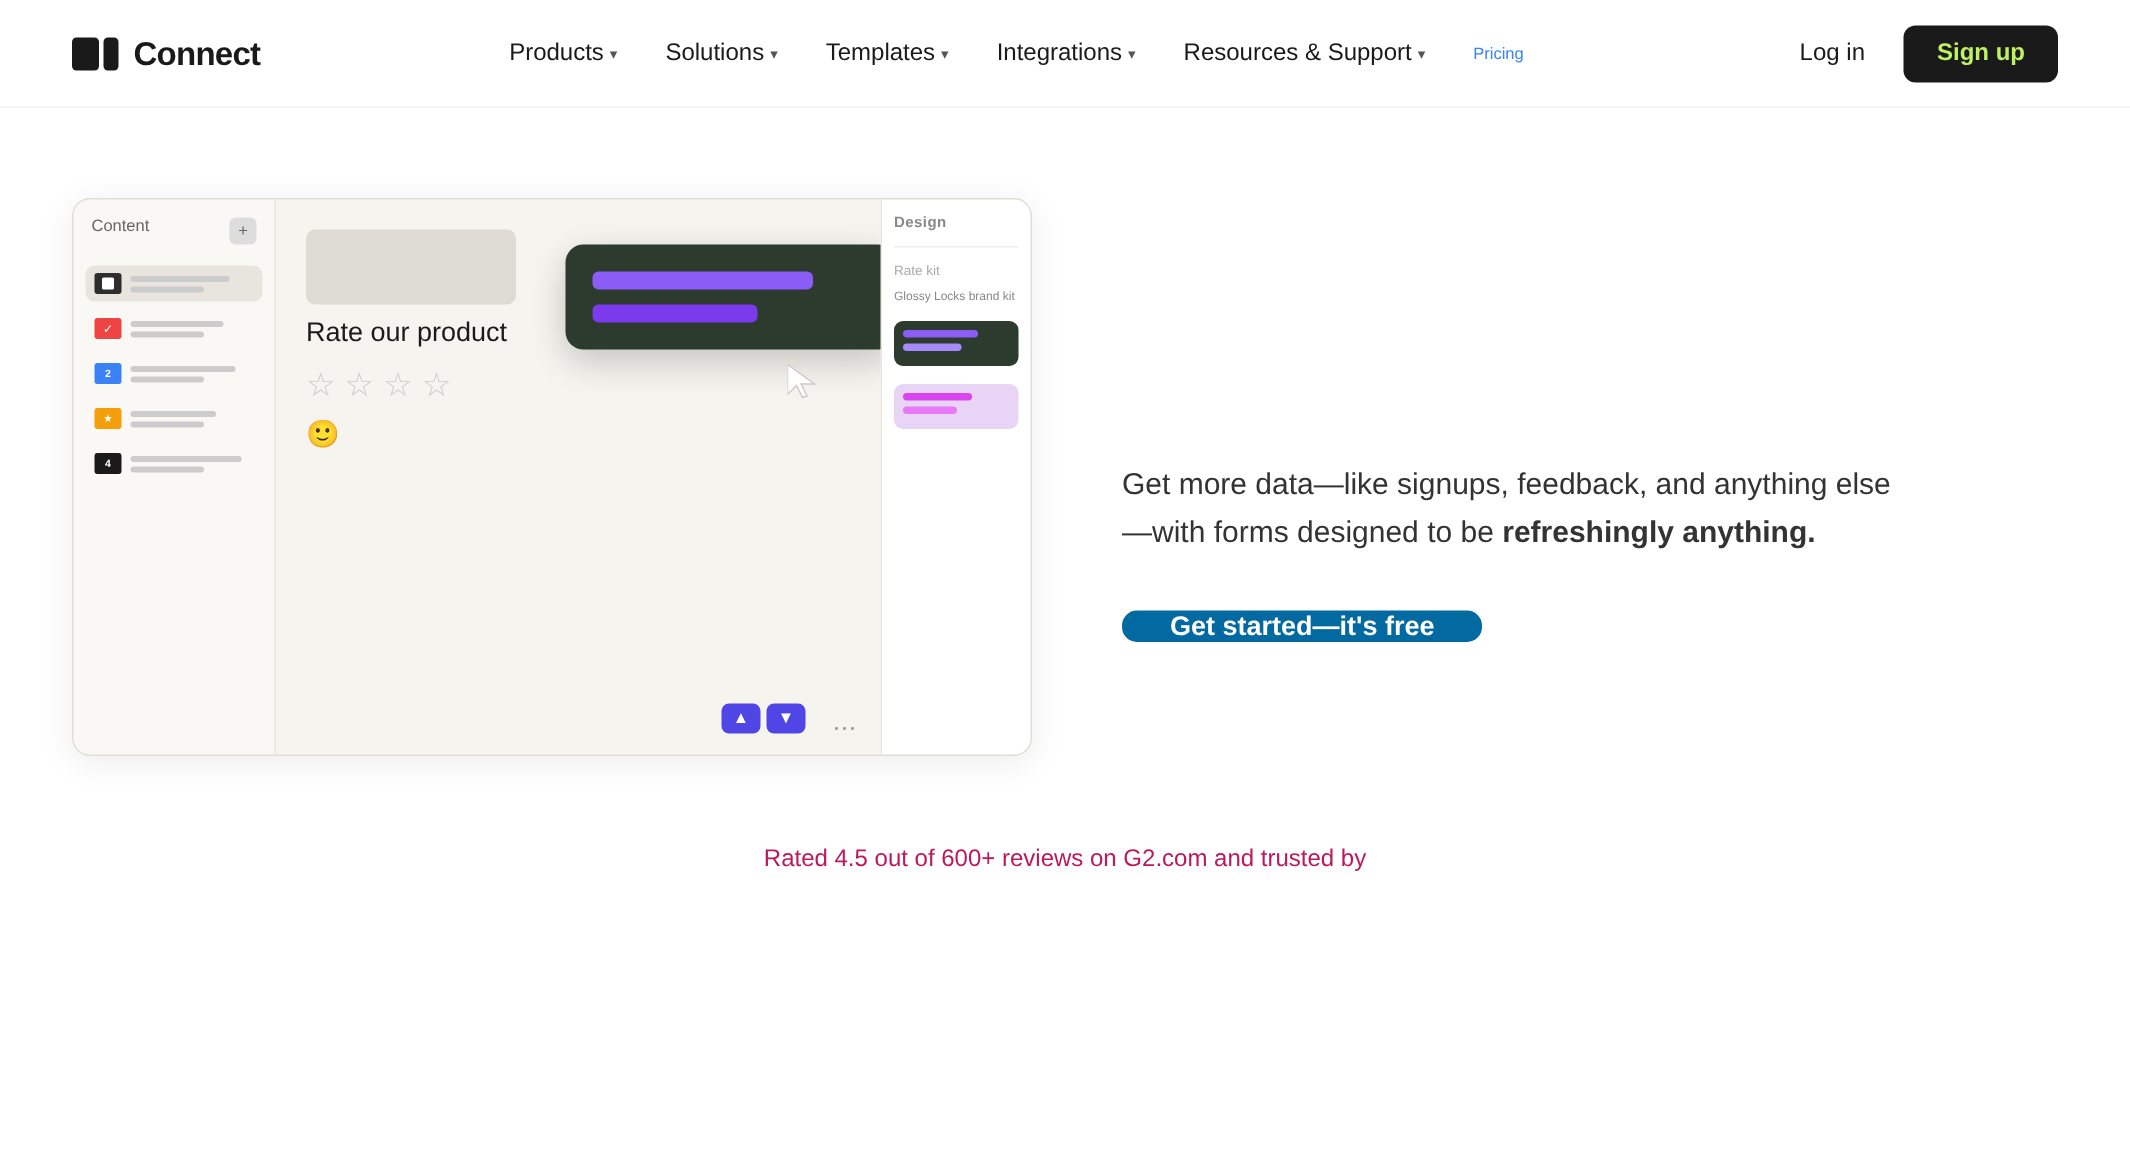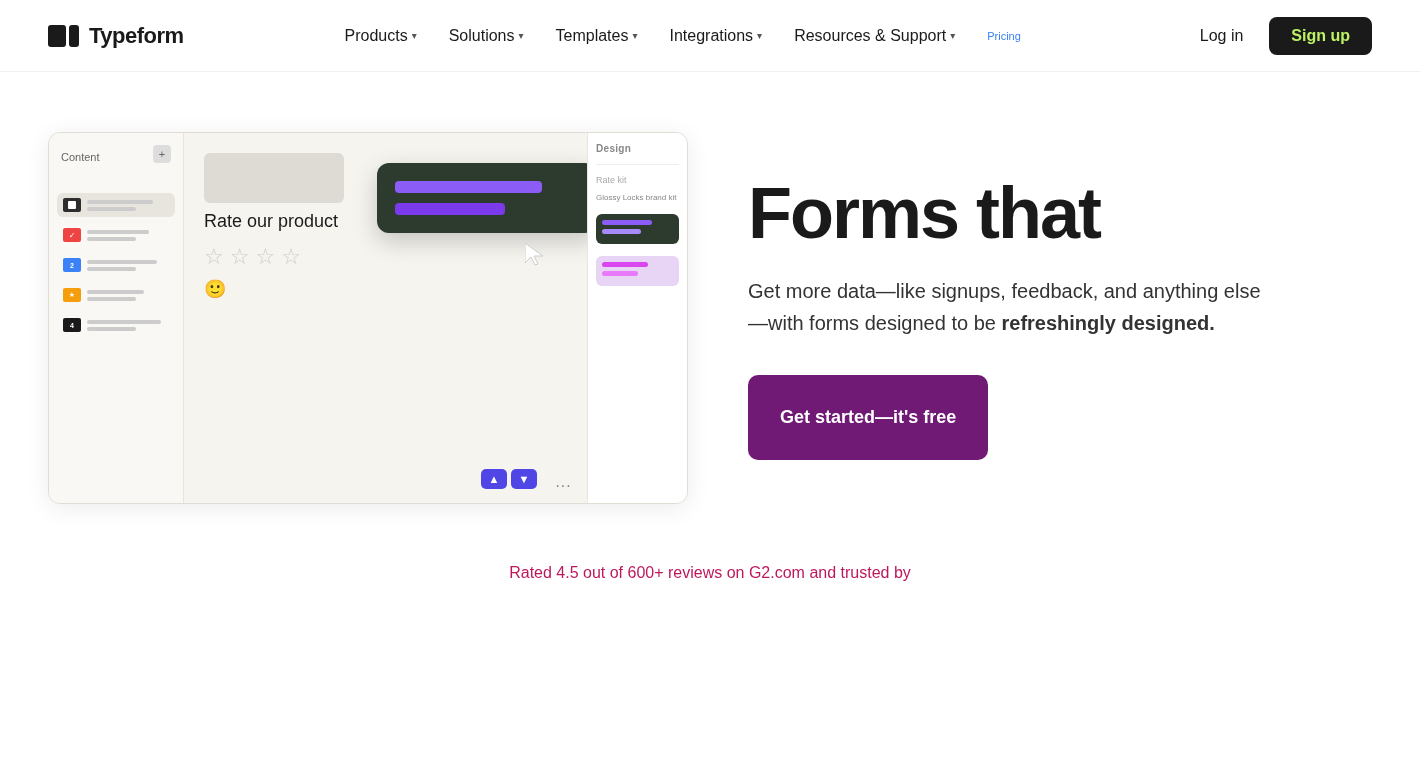--- a/index.html
+++ b/index.html
@@ -62,21 +62,21 @@
     .mockup-toggle { width: 28px; height: 16px; background: #ccc; border-radius: 8px; position: relative; display: inline-block; }
     .mockup-toggle::after { content: ''; width: 12px; height: 12px; background: #fff; border-radius: 50%; position: absolute; top: 2px; left: 14px; }
 
     .mockup-body { display: flex; height: 370px; }
 
     
     .mockup-sidebar {
       width: 135px; background: #f9f8f4; border-right: 1px solid #e8e5de;
       padding: 12px 8px; display: flex; flex-direction: column; gap: 6px;
     }
-    .mockup-sidebar-header { display: flex; align-items: flex-end; justify-content: space-between; margin-bottom: 24px; padding: 0 4px; }
+    .mockup-sidebar-header { display: flex; align-items: flex-start; justify-content: space-between; margin-bottom: 8px; padding: 0 4px; }
     .mockup-sidebar-header-text { font-size: 11px; color: #666; font-weight: 500; }
     .mockup-sidebar-add { width: 18px; height: 18px; background: #ddd; border-radius: 4px; display: flex; align-items: center; justify-content: center; font-size: 11px; color: #666; }
     .mockup-item { display: flex; align-items: center; gap: 6px; padding: 5px 6px; border-radius: 6px; }
     .mockup-item-icon { width: 18px; height: 14px; border-radius: 2px; flex-shrink: 0; }
     .mockup-item-lines { flex: 1; display: flex; flex-direction: column; gap: 3px; }
     .mockup-item-line { height: 4px; background: #ccc; border-radius: 2px; }
     .mockup-item-line.short { width: 60%; }
 
     
     .mockup-main {
@@ -121,37 +121,37 @@
     .mockup-rp-bar.purple { background: #8b5cf6; width: 70%; }
     .mockup-rp-bar.purple-light { background: #a78bfa; width: 55%; }
     .mockup-rp-bar.pink { background: #d946ef; width: 65%; }
     .mockup-rp-bar.pink-light { background: #e879f9; width: 50%; }
 
     
     .hero-text { flex: 1; }
     .hero-heading { font-size: 72px; font-weight: 800; line-height: 1.05; letter-spacing: -2px; color: #1a1a1a; margin-bottom: 24px; }
     .hero-subtext { font-size: 20px; color: #333; line-height: 1.6; margin-bottom: 36px; max-width: 520px; }
     .hero-subtext strong { font-weight: 700; }
-    .btn-cta { padding: 32px 32px; font-size: 18px; font-weight: 600; background: #701a75; color: #fff; border: none; border-radius: 10px; cursor: pointer; }
+    .btn-cta { padding: 0 32px; font-size: 18px; font-weight: 600; background: #0369a1; color: #fff; border: none; border-radius: 10px; cursor: pointer; }
 
     
     .bottom-bar {
       text-align: center; padding: 20px; font-size: 16px; color: #be185d;
     }
   </style>
 </head>
 <body>
 
 <nav>
   <a class="nav-logo" href="#">
     <div class="nav-logo-icon">
       <div class="nav-logo-rect"></div>
       <div class="nav-logo-rect-small"></div>
     </div>
-    <span class="nav-logo-text">Typeform</span>
+    <span class="nav-logo-text">Connect</span>
   </a>
 
   <div class="nav-links">
     <button class="nav-link">
       <span>Products</span>
       <span class="chevron">▾</span>
     </button>
     <button class="nav-link">
       <span>Solutions</span>
       <span class="chevron">▾</span>
@@ -281,24 +281,24 @@
             <div class="mockup-rp-bar pink"></div>
             <div class="mockup-rp-bar pink-light"></div>
           </div>
         </div>
       </div>
     </div>
   </div>
 
   <div class="hero-text">
     <h1 class="hero-heading">
-      <span>Forms that</span><br>
+      <br>
     </h1>
     <p class="hero-subtext">
-      <span>Get more data—like signups, feedback, and anything else—with forms designed to be </span><strong>refreshingly designed.</strong>
+      <span>Get more data—like signups, feedback, and anything else—with forms designed to be </span><strong>refreshingly anything.</strong>
     </p>
     <button class="btn-cta">Get started—it's free</button>
   </div>
 </section>
 
 <div class="bottom-bar">
   <span>Rated 4.5 out of 600+ reviews on G2.com and trusted by</span>
 </div>
 
 </body></html>

